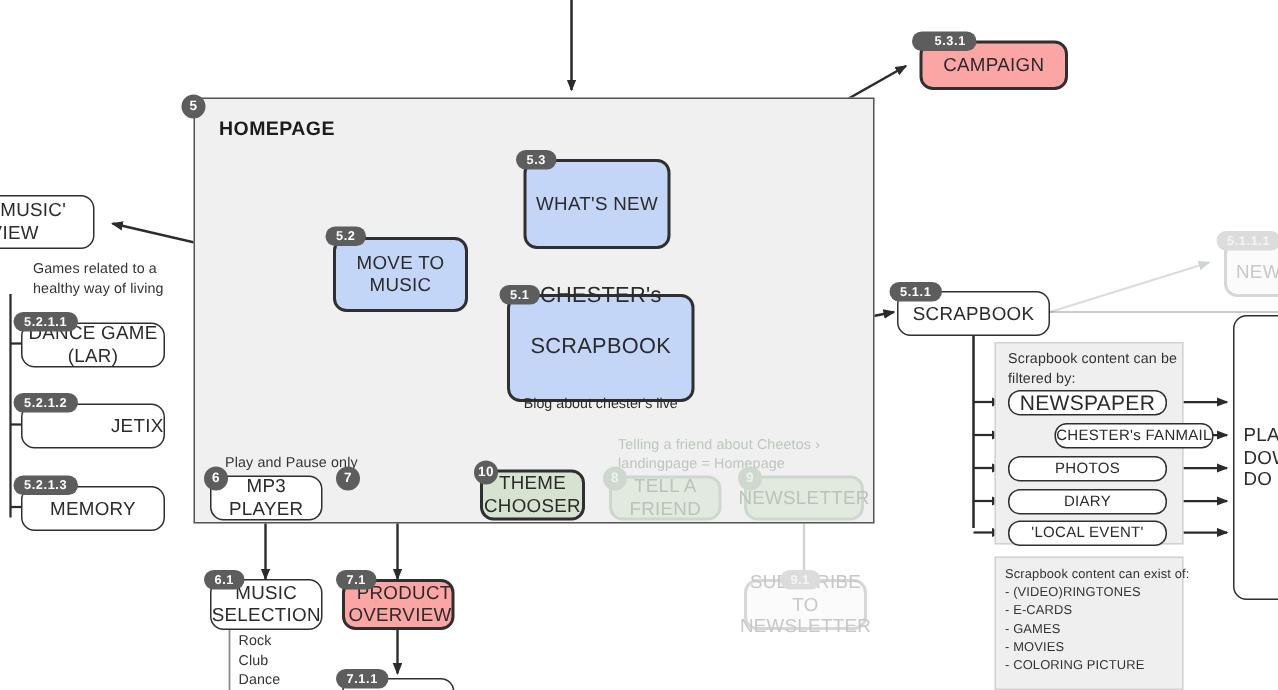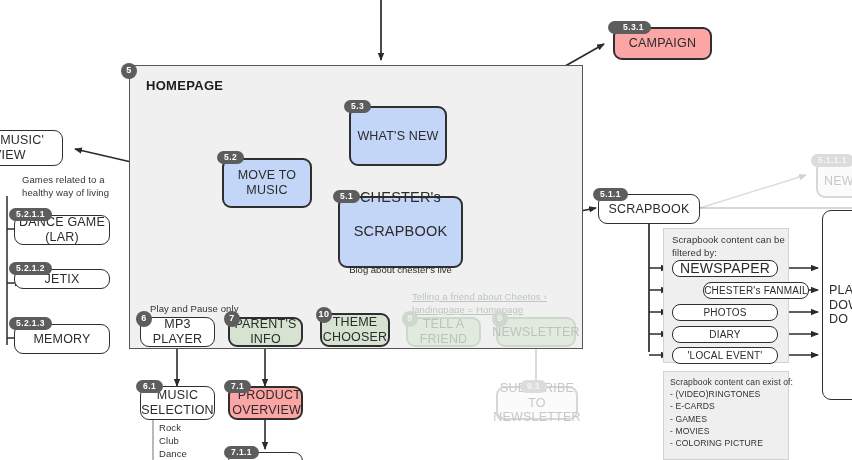--- a/index.html
+++ b/index.html
@@ -67,21 +67,21 @@
     position:absolute;box-sizing:border-box;
     background:#efefef;border:1px solid #d2d2d2;
     z-index:3;
   }
 
   
   .note{
     position:absolute;font-size:9.5px;line-height:1.35;color:#333;
     z-index:6;white-space:pre-line;letter-spacing:.1px;
   }
-  .note.dim{color:#bcc6bc;text-decoration:underline;}
+  .note.dim{color:#bcc6bc;}
   .note.list{font-size:8.6px;line-height:1.42;}
 </style>
 </head>
 <body>
 
 <div id="canvas">
 
   <svg class="wires" viewBox="0 0 852 460" xmlns="http://www.w3.org/2000/svg">
     <defs>
       <marker id="ah" markerWidth="8" markerHeight="8" refX="7" refY="3.2" orient="auto" markerUnits="userSpaceOnUse">
@@ -157,23 +157,20 @@
     <span class="sub">Blog about chester's live</span>
   </div>
   <div class="badge" style="left:333px;top:190px;">5.1</div>
 
   <div class="note" style="left:150px;top:303px;">Play and Pause only</div>
   <div class="node thin" style="left:140px;top:317px;width:75px;height:30px;">
     <span class="t small">MP3 PLAYER</span>
   </div>
   <div class="badge round" style="left:136px;top:311px;">6</div>
 
-  <div class="node green" style="left:228px;top:317px;width:75px;height:30px;">
-    <span class="t small">PARENT'S INFO</span>
-  </div>
   <div class="badge round" style="left:224px;top:311px;">7</div>
 
   <div class="node green" style="left:320px;top:313px;width:70px;height:34px;">
     <span class="t small">THEME</span>
     <span class="t small">CHOOSER</span>
   </div>
   <div class="badge round" style="left:316px;top:307px;">10</div>
 
   <div class="note dim" style="left:412px;top:291px;">Telling a friend about Cheetos ›
 landingpage = Homepage</div>
@@ -193,21 +190,21 @@
     <span class="t small">VERVIEW</span>
   </div>
   <div class="note" style="left:22px;top:174px;">Games related to a
 healthy way of living</div>
 
   <div class="node thin" style="left:14px;top:215px;width:96px;height:30px;">
     <span class="t small">DANCE GAME (LAR)</span>
   </div>
   <div class="badge" style="left:9px;top:208px;">5.2.1.1</div>
 
-  <div class="node thin" style="left:14px;top:269px;width:96px;height:20px;">
+  <div class="node thin" style="left:14px;top:269px;width:96px;height:30px;align-items:flex-end;">
     <span class="t small">JETIX</span>
   </div>
   <div class="badge" style="left:9px;top:262px;">5.2.1.2</div>
 
   <div class="node thin" style="left:14px;top:324px;width:96px;height:30px;">
     <span class="t small">MEMORY</span>
   </div>
   <div class="badge" style="left:9px;top:317px;">5.2.1.3</div>
 
   <div class="node thin" style="left:140px;top:386px;width:75px;height:34px;">

